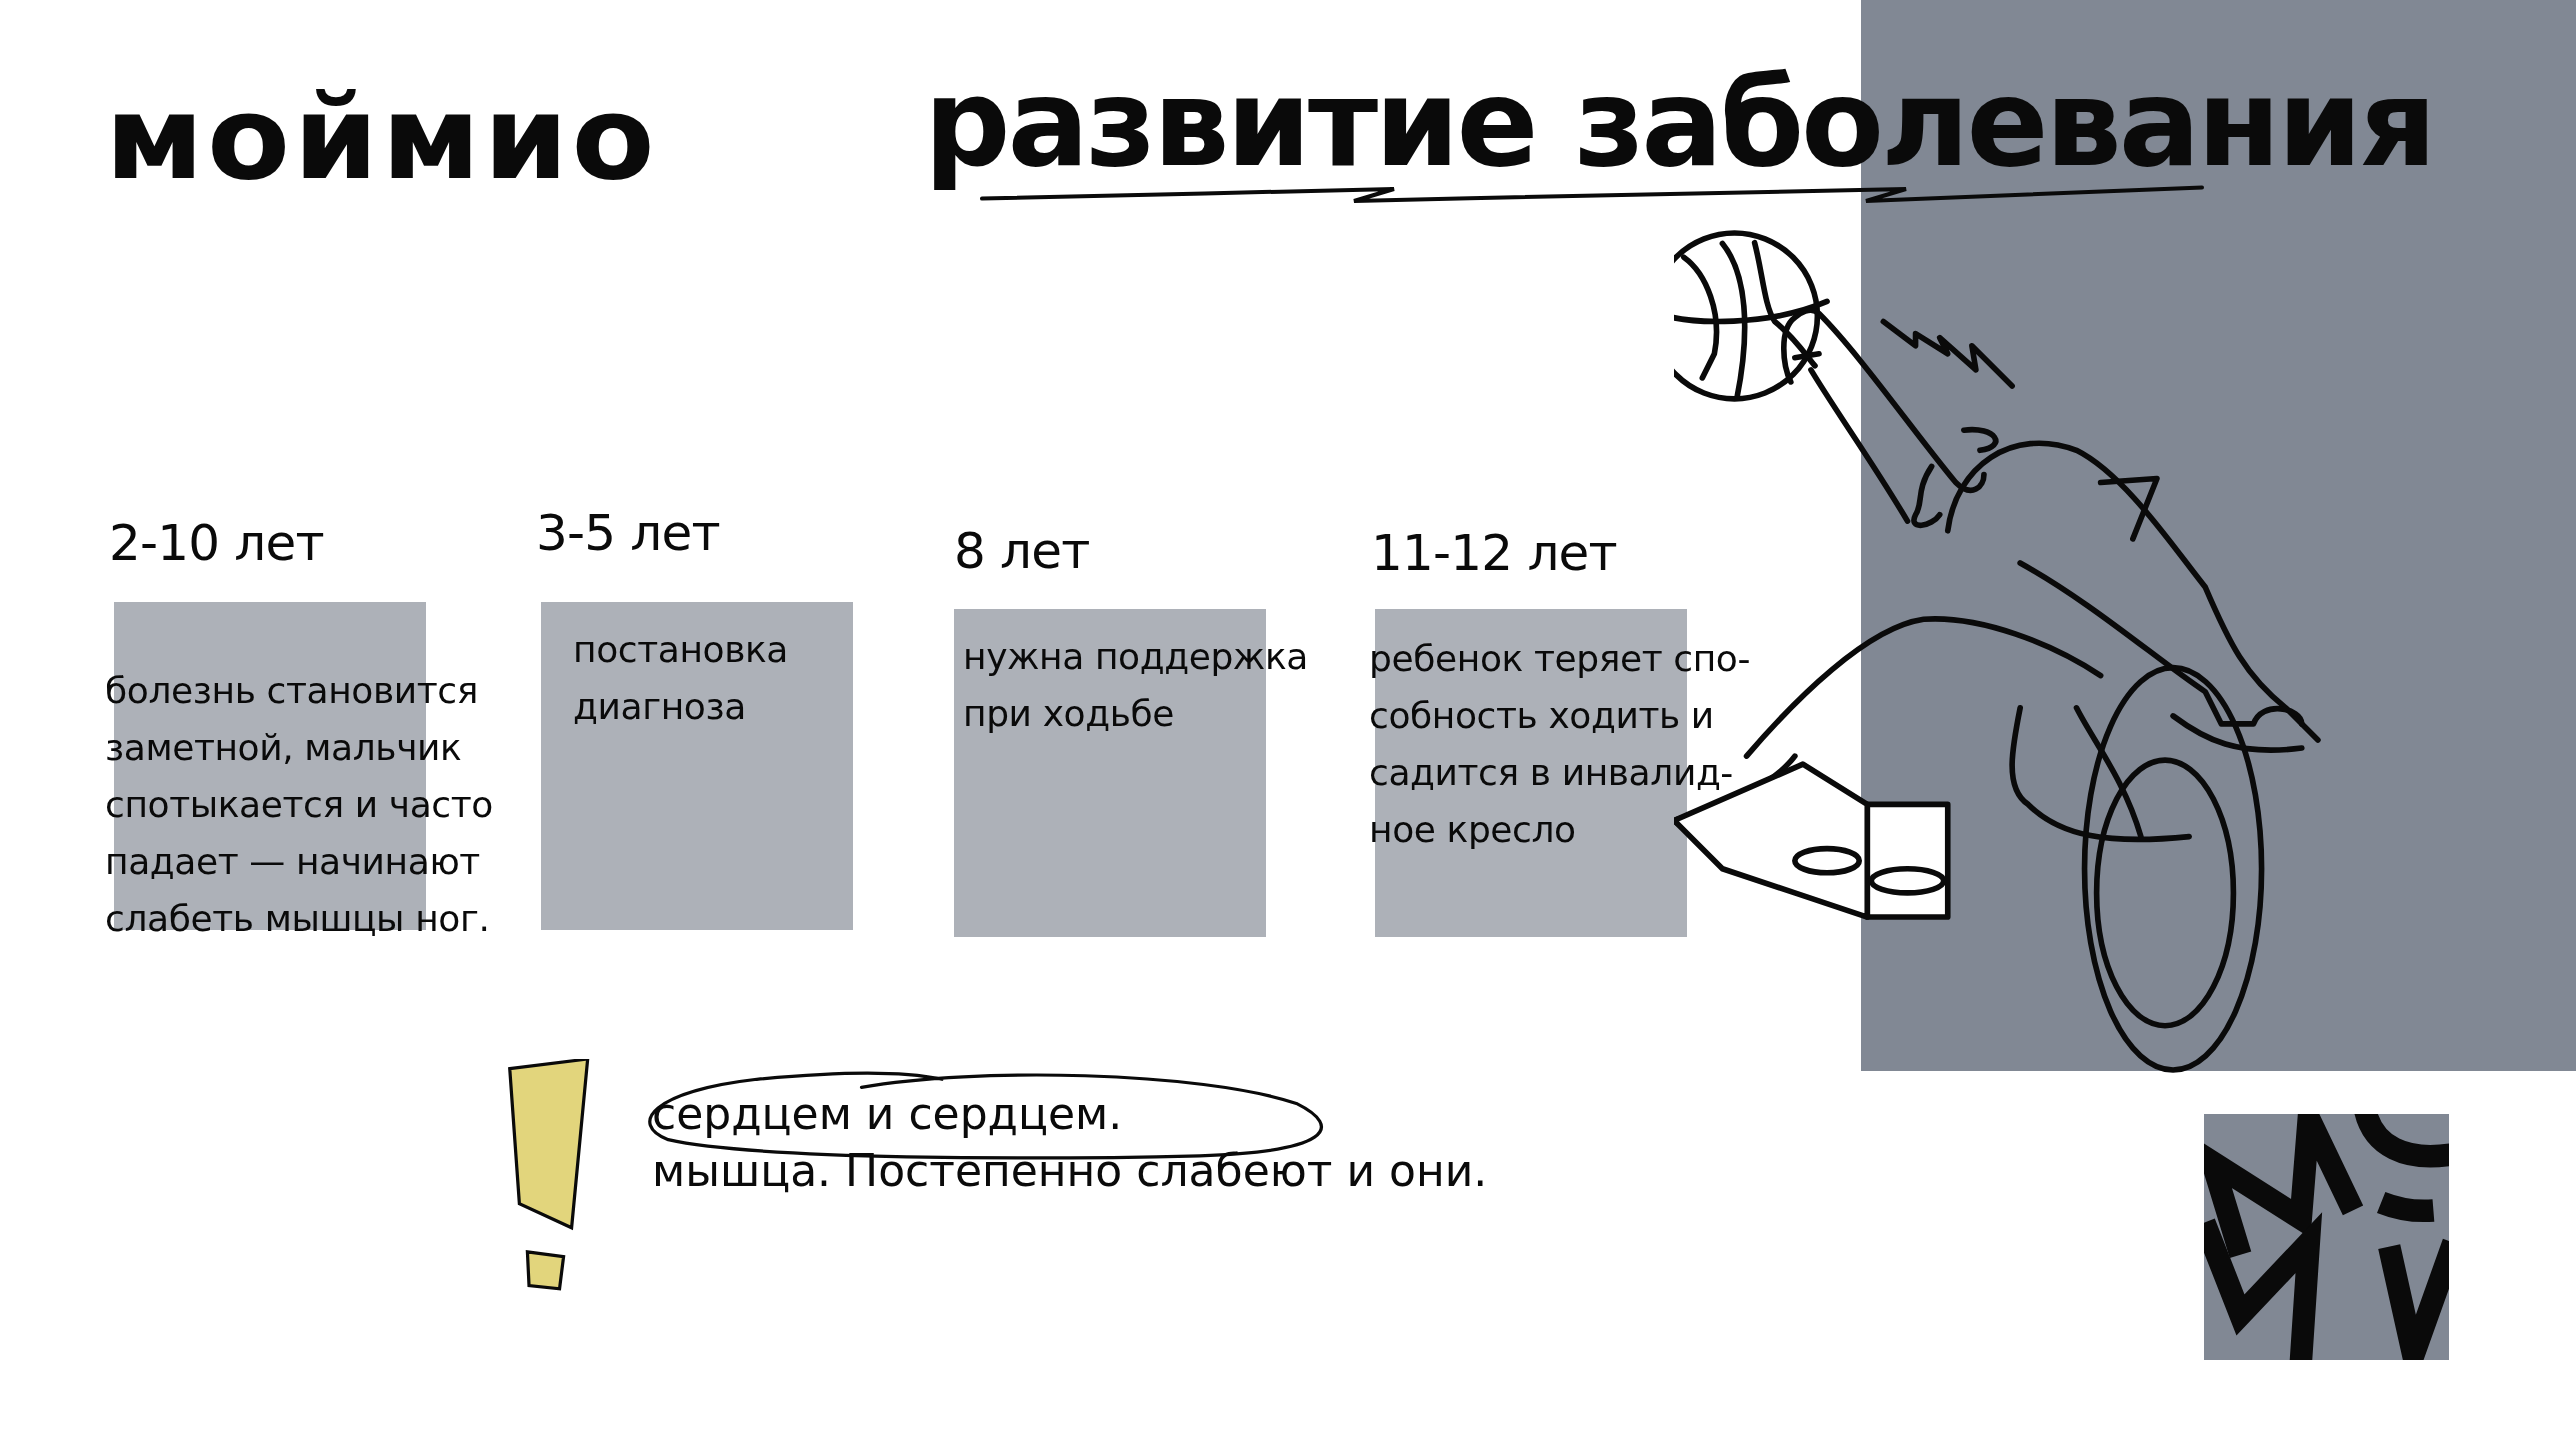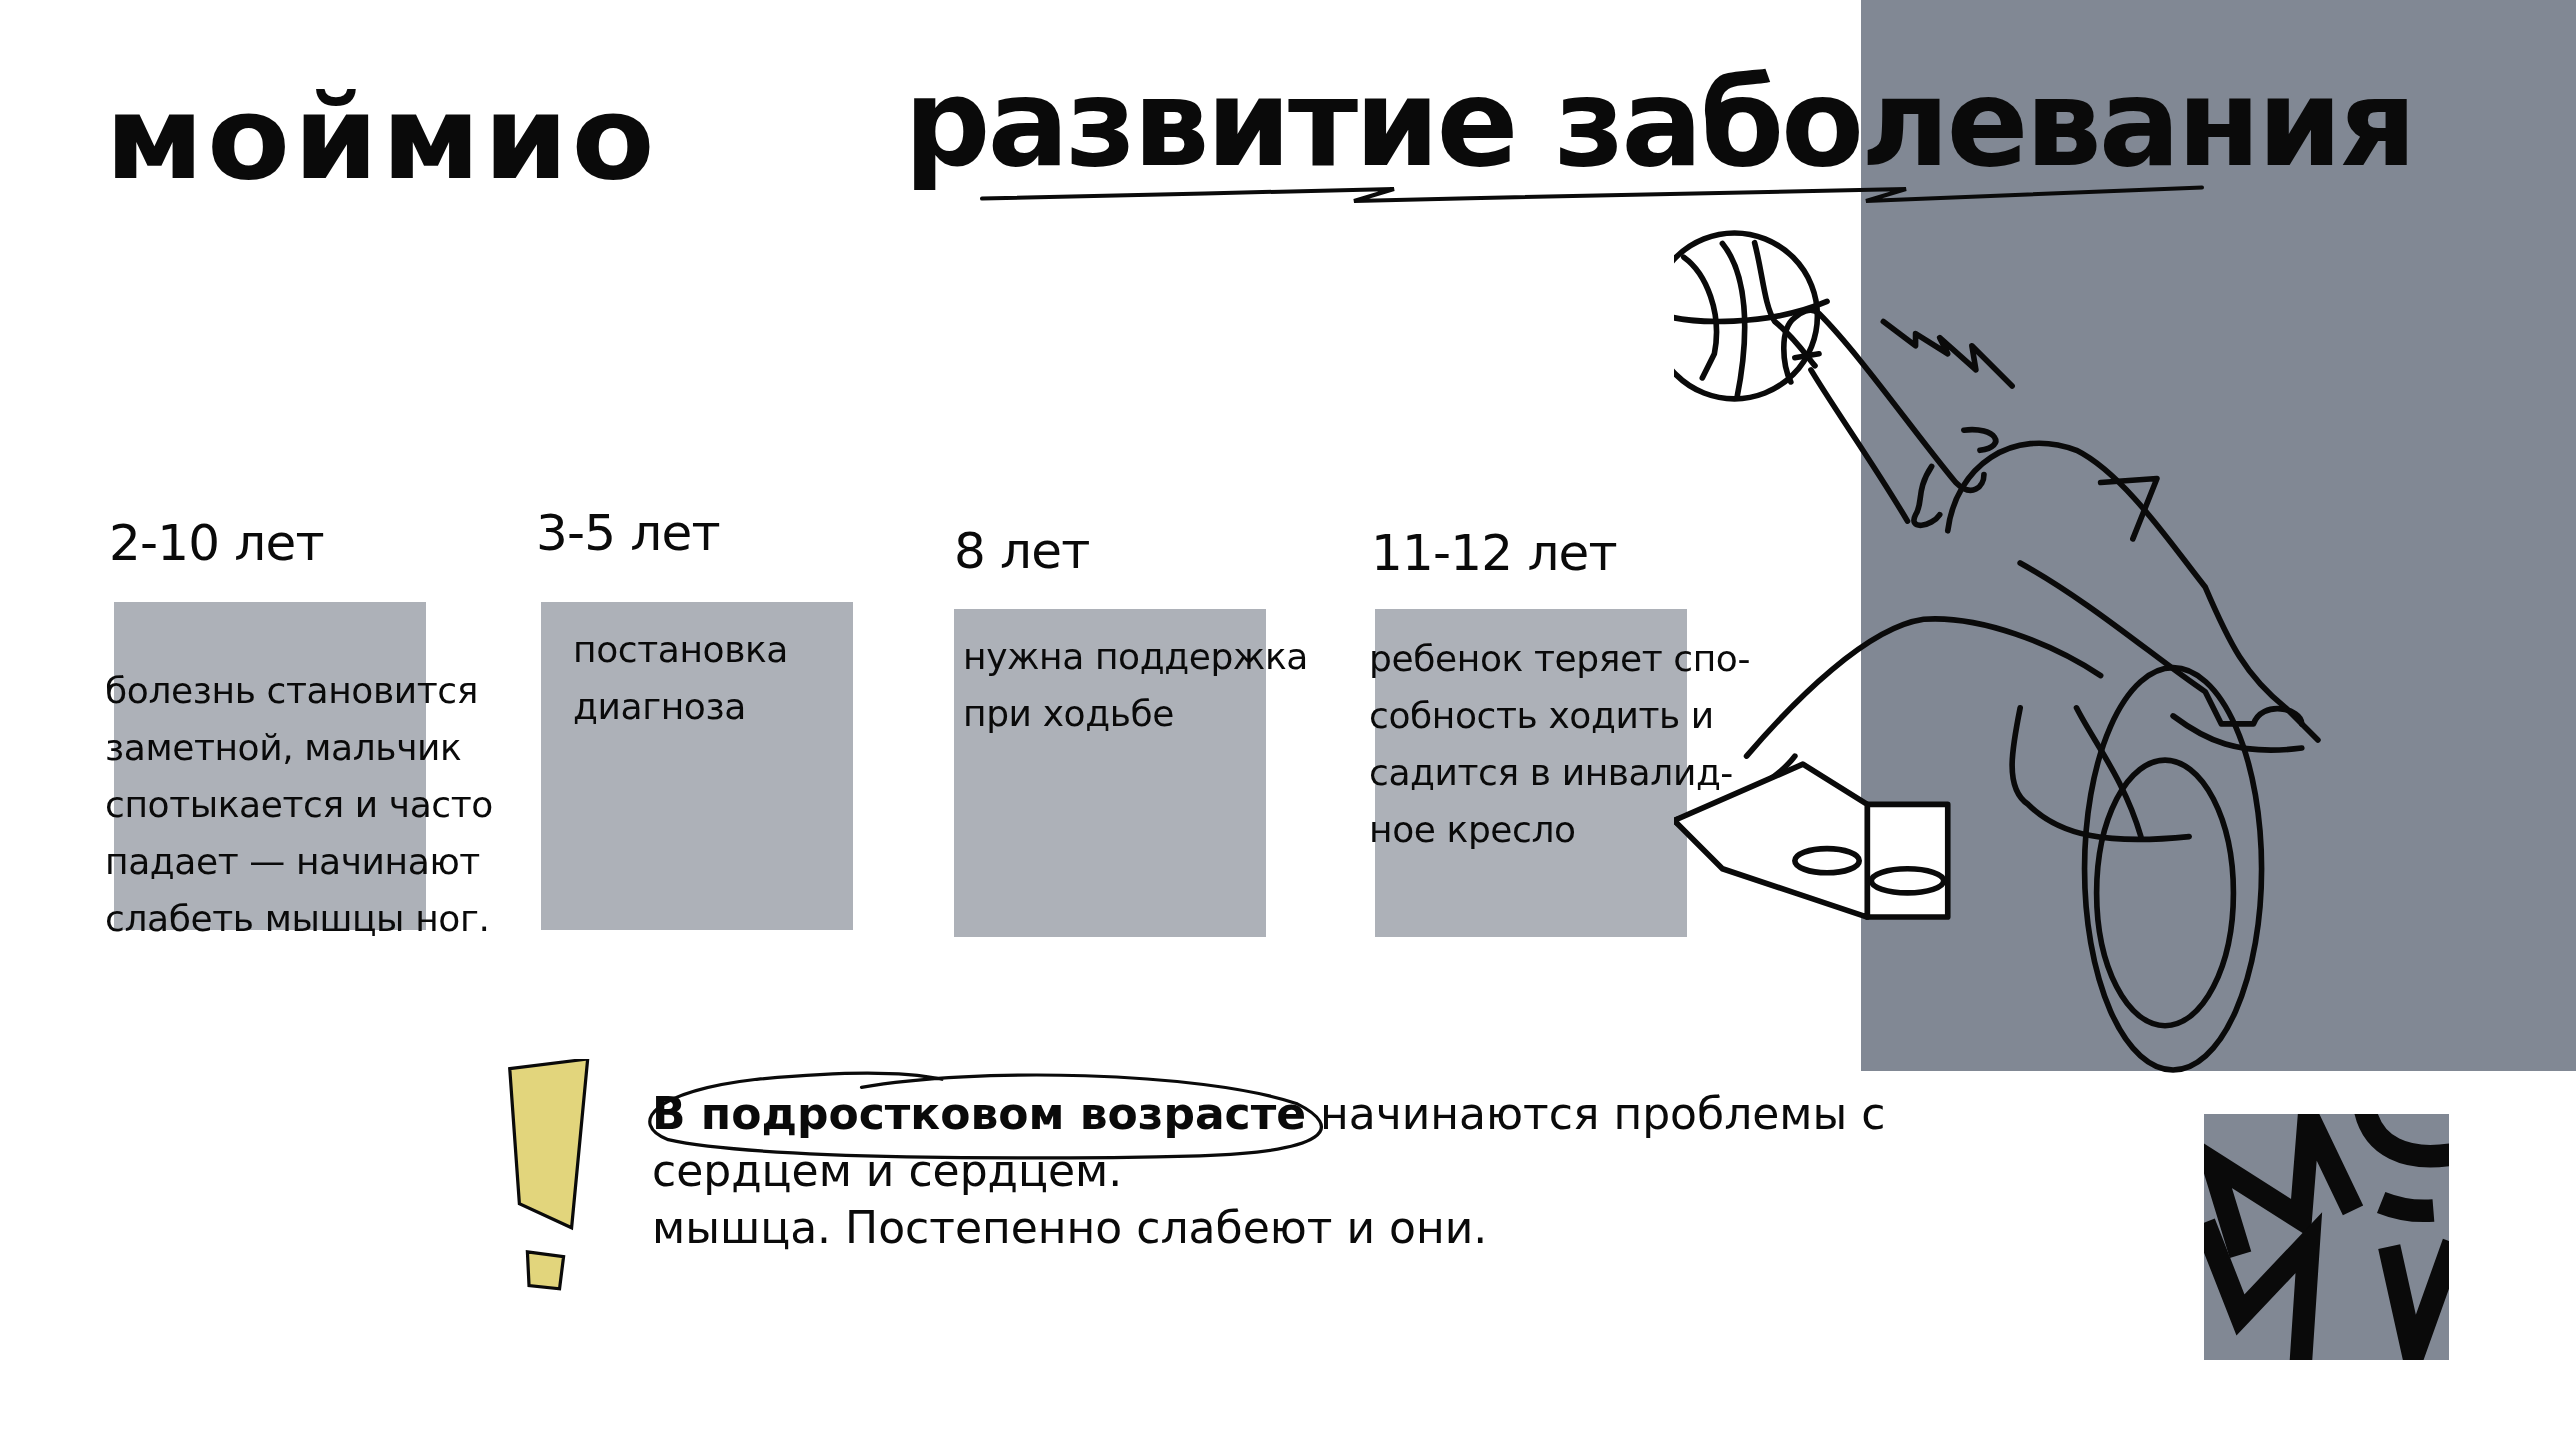--- a/index.html
+++ b/index.html
@@ -1,19 +1,19 @@
 <!DOCTYPE html>
 <html style="font-size:13px"><head>
 <meta charset="utf-8">
 <style>
   html, body { margin:0; padding:0; }
   body { width:2576px; height:1449px; position:relative; overflow:hidden; background:#ffffff; font-family:"DejaVu Sans", sans-serif; color:#0a0a0a; }
   .gray-panel { position:absolute; left:1861px; top:0; width:715px; height:1071px; background:#818894; }
   .logo { position:absolute; left:105px; top:81px; font-family:"DejaVu Sans", sans-serif; font-weight:bold; font-size:121px; letter-spacing:3.2px; line-height:1; transform:scaleY(0.95); transform-origin:left top; }
-  .title { position:absolute; left:904px; top:63px; font-family:"DejaVu Sans", sans-serif; font-weight:bold; font-size:121px; letter-spacing:-3.2px; line-height:1; white-space:nowrap; transform:scaleX(1.0); }
+  .title { position:absolute; left:924px; top:63px; font-family:"DejaVu Sans", sans-serif; font-weight:bold; font-size:121px; letter-spacing:-3.2px; line-height:1; white-space:nowrap; transform:scaleX(1.0); }
   .title-underline { position:absolute; left:966px; top:181px; }
   .box { position:absolute; background:#adb1b8; }
   .age { position:absolute; font-family:"DejaVu Sans", sans-serif; font-size:50px; line-height:1; white-space:nowrap; letter-spacing:-0.8px; }
   .desc { position:absolute; font-family:"DejaVu Sans", sans-serif; font-size:36px; line-height:57px; white-space:pre-line; letter-spacing:-0.4px; }
   .note { position:absolute; left:652px; top:1085px; font-family:"DejaVu Sans", sans-serif; font-size:44px; line-height:57px; width:1369px; }
   .note b { font-weight:bold; }
   .corner-logo { position:absolute; left:2204px; top:1114px; width:245px; height:246px; background:#818894; overflow:hidden; }
   svg { display:block; }
 </style>
 </head>
@@ -90,21 +90,20 @@
     <ellipse cx="290" cy="815" rx="45" ry="15"></ellipse>
   </g>
 </svg>
 
 <svg style="position:absolute; left:503px; top:1059px;" width="89" height="233" viewBox="0 0 110 290">
   <polygon points="8,12 105,0 85,210 20,180" fill="#e2d57c" stroke="#0a0a0a" stroke-width="4"></polygon>
   <polygon points="30,240 75,246 70,286 32,282" fill="#e2d57c" stroke="#0a0a0a" stroke-width="4"></polygon>
 </svg>
 
 <div class="note">
-  <div><b>В подростковом возрасте</b><span> начинаются проблемы с</span></div>
   <div>сердцем и сердцем.</div>
   <div>мышца. Постепенно слабеют и они.</div>
 </div>
 <svg style="position:absolute; left:636px; top:1067px;" width="757" height="93" viewBox="0 0 940 115">
   <path d="M280 25 C 420 0, 700 5, 820 45 C 880 75, 860 105, 700 110 C 500 115, 150 115, 40 90 C -10 70, 20 30, 150 15 C 260 5, 330 5, 380 15" fill="none" stroke="#0a0a0a" stroke-width="4" stroke-linecap="round"></path>
 </svg>
 
 <div class="corner-logo">
   <svg width="245" height="246" viewBox="0 0 304 306">
     <g fill="none" stroke="#0a0a0a" stroke-width="28" stroke-linejoin="miter">

